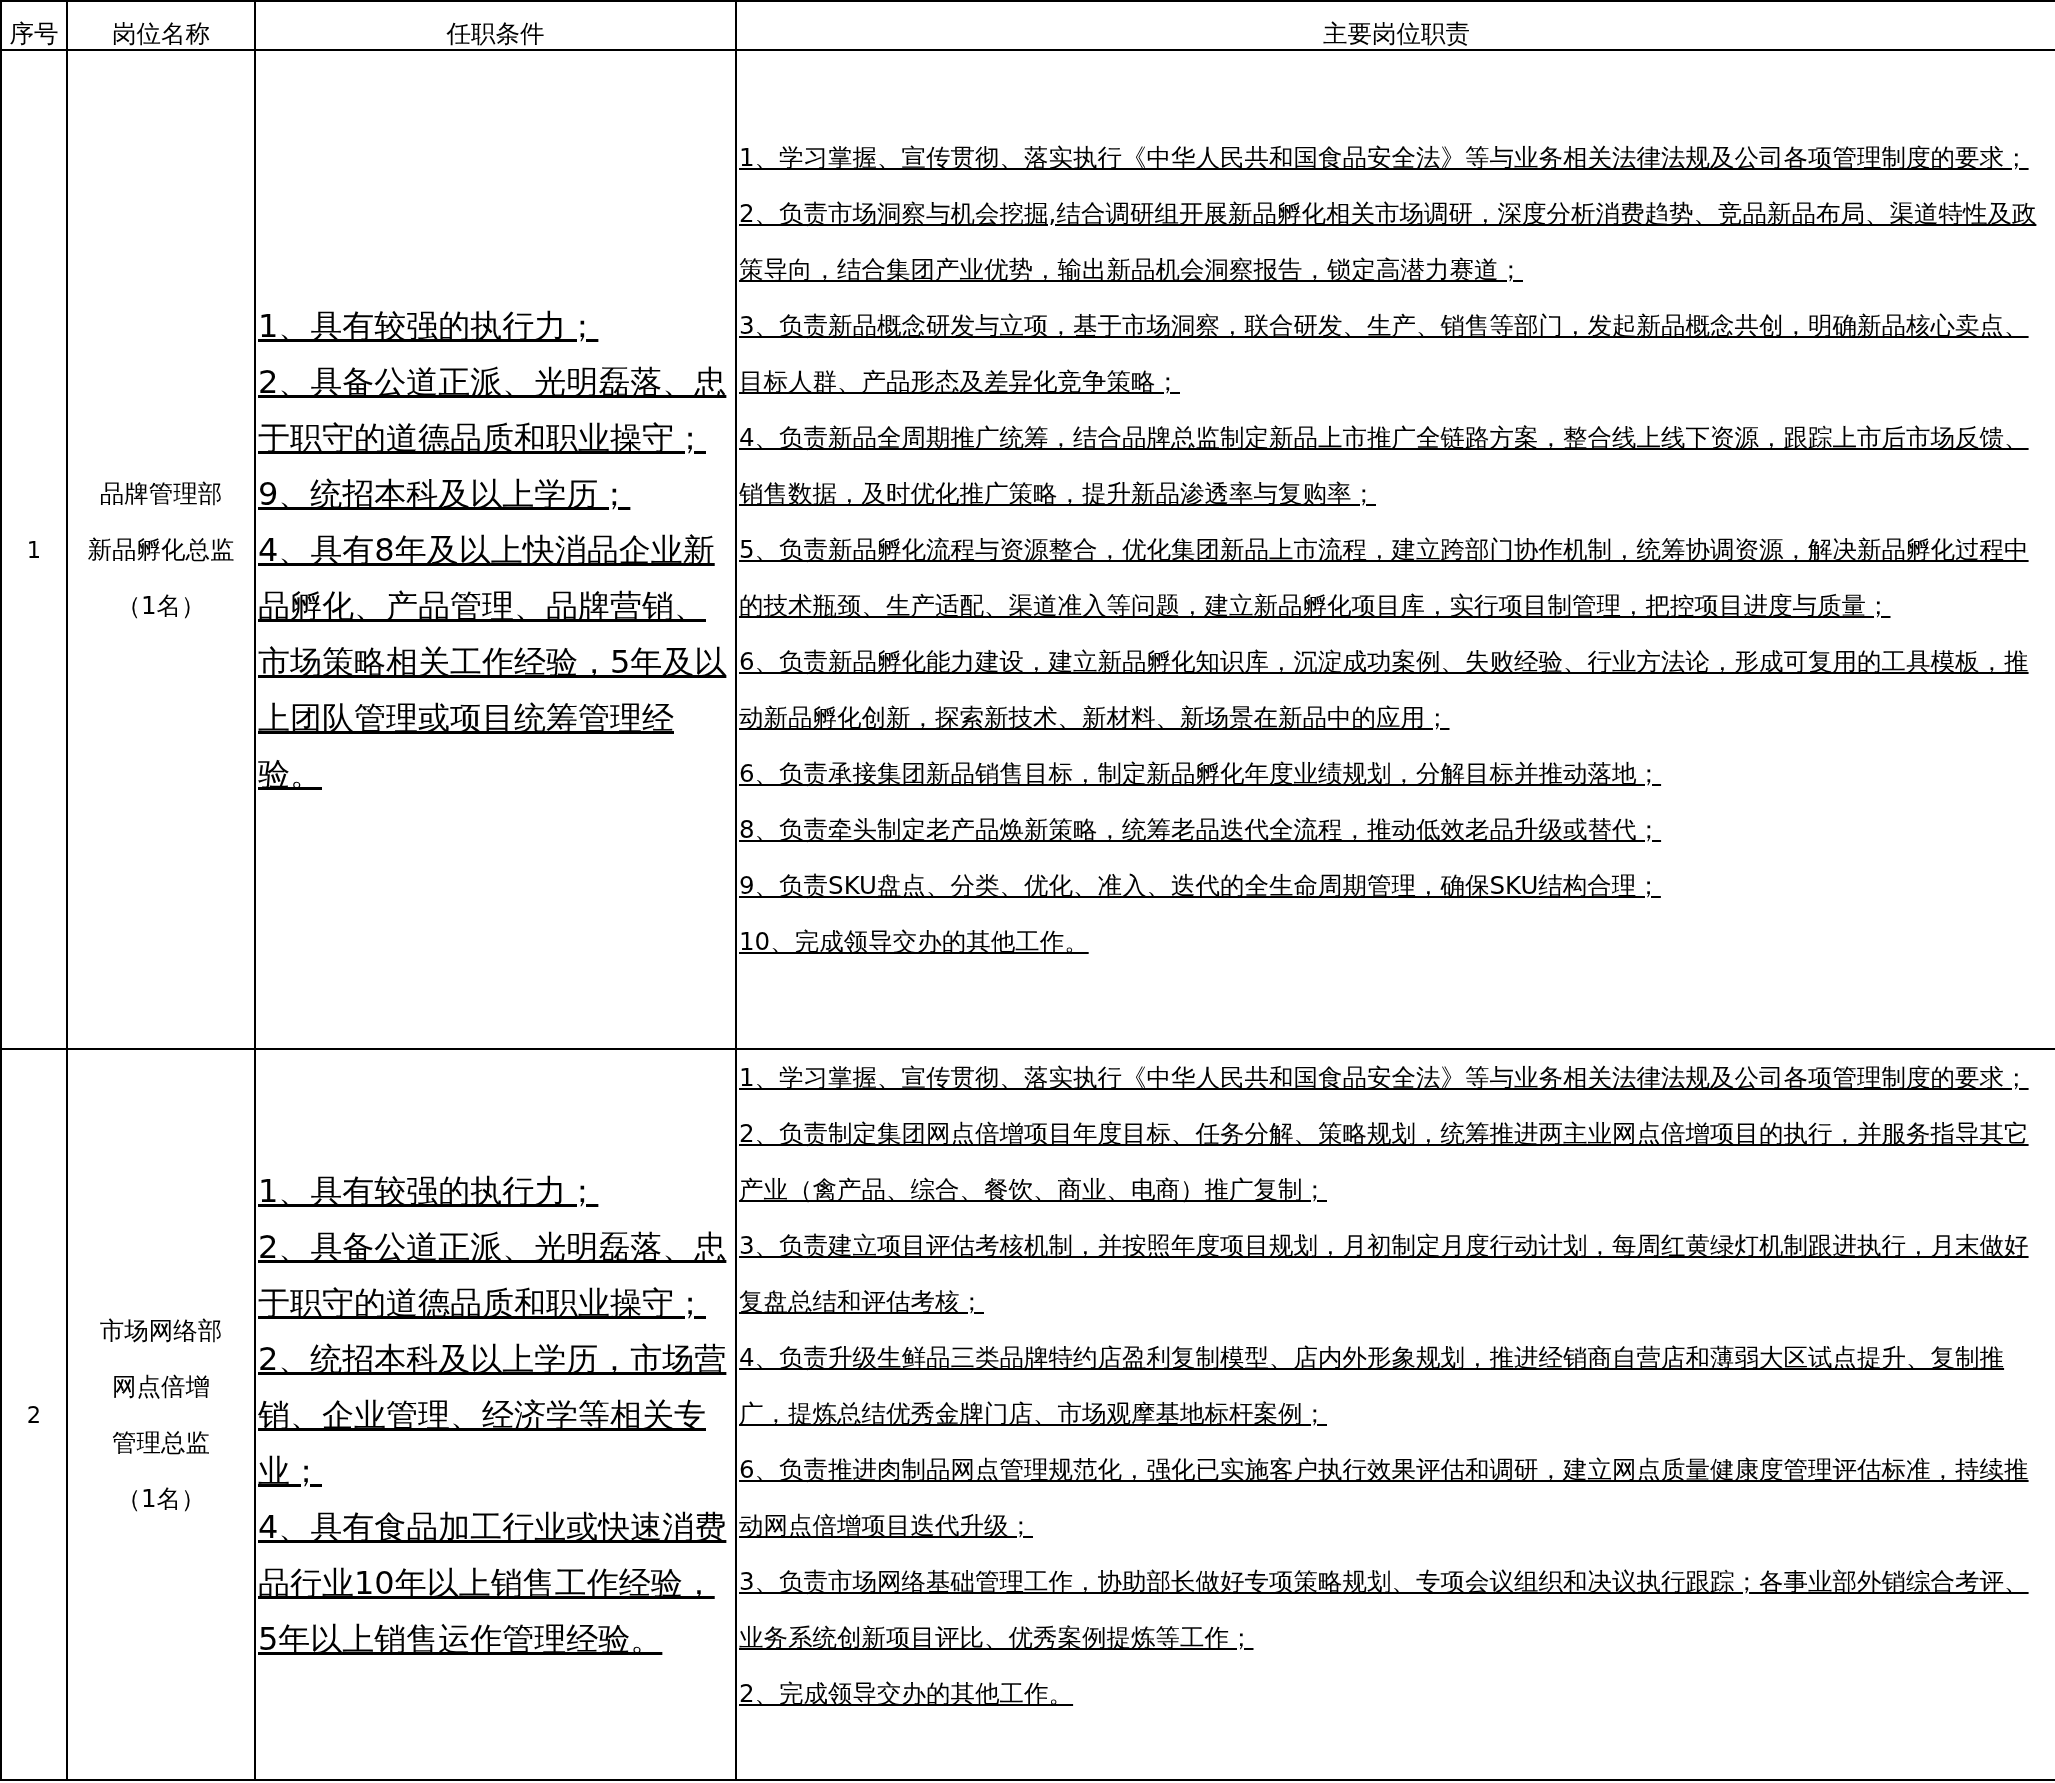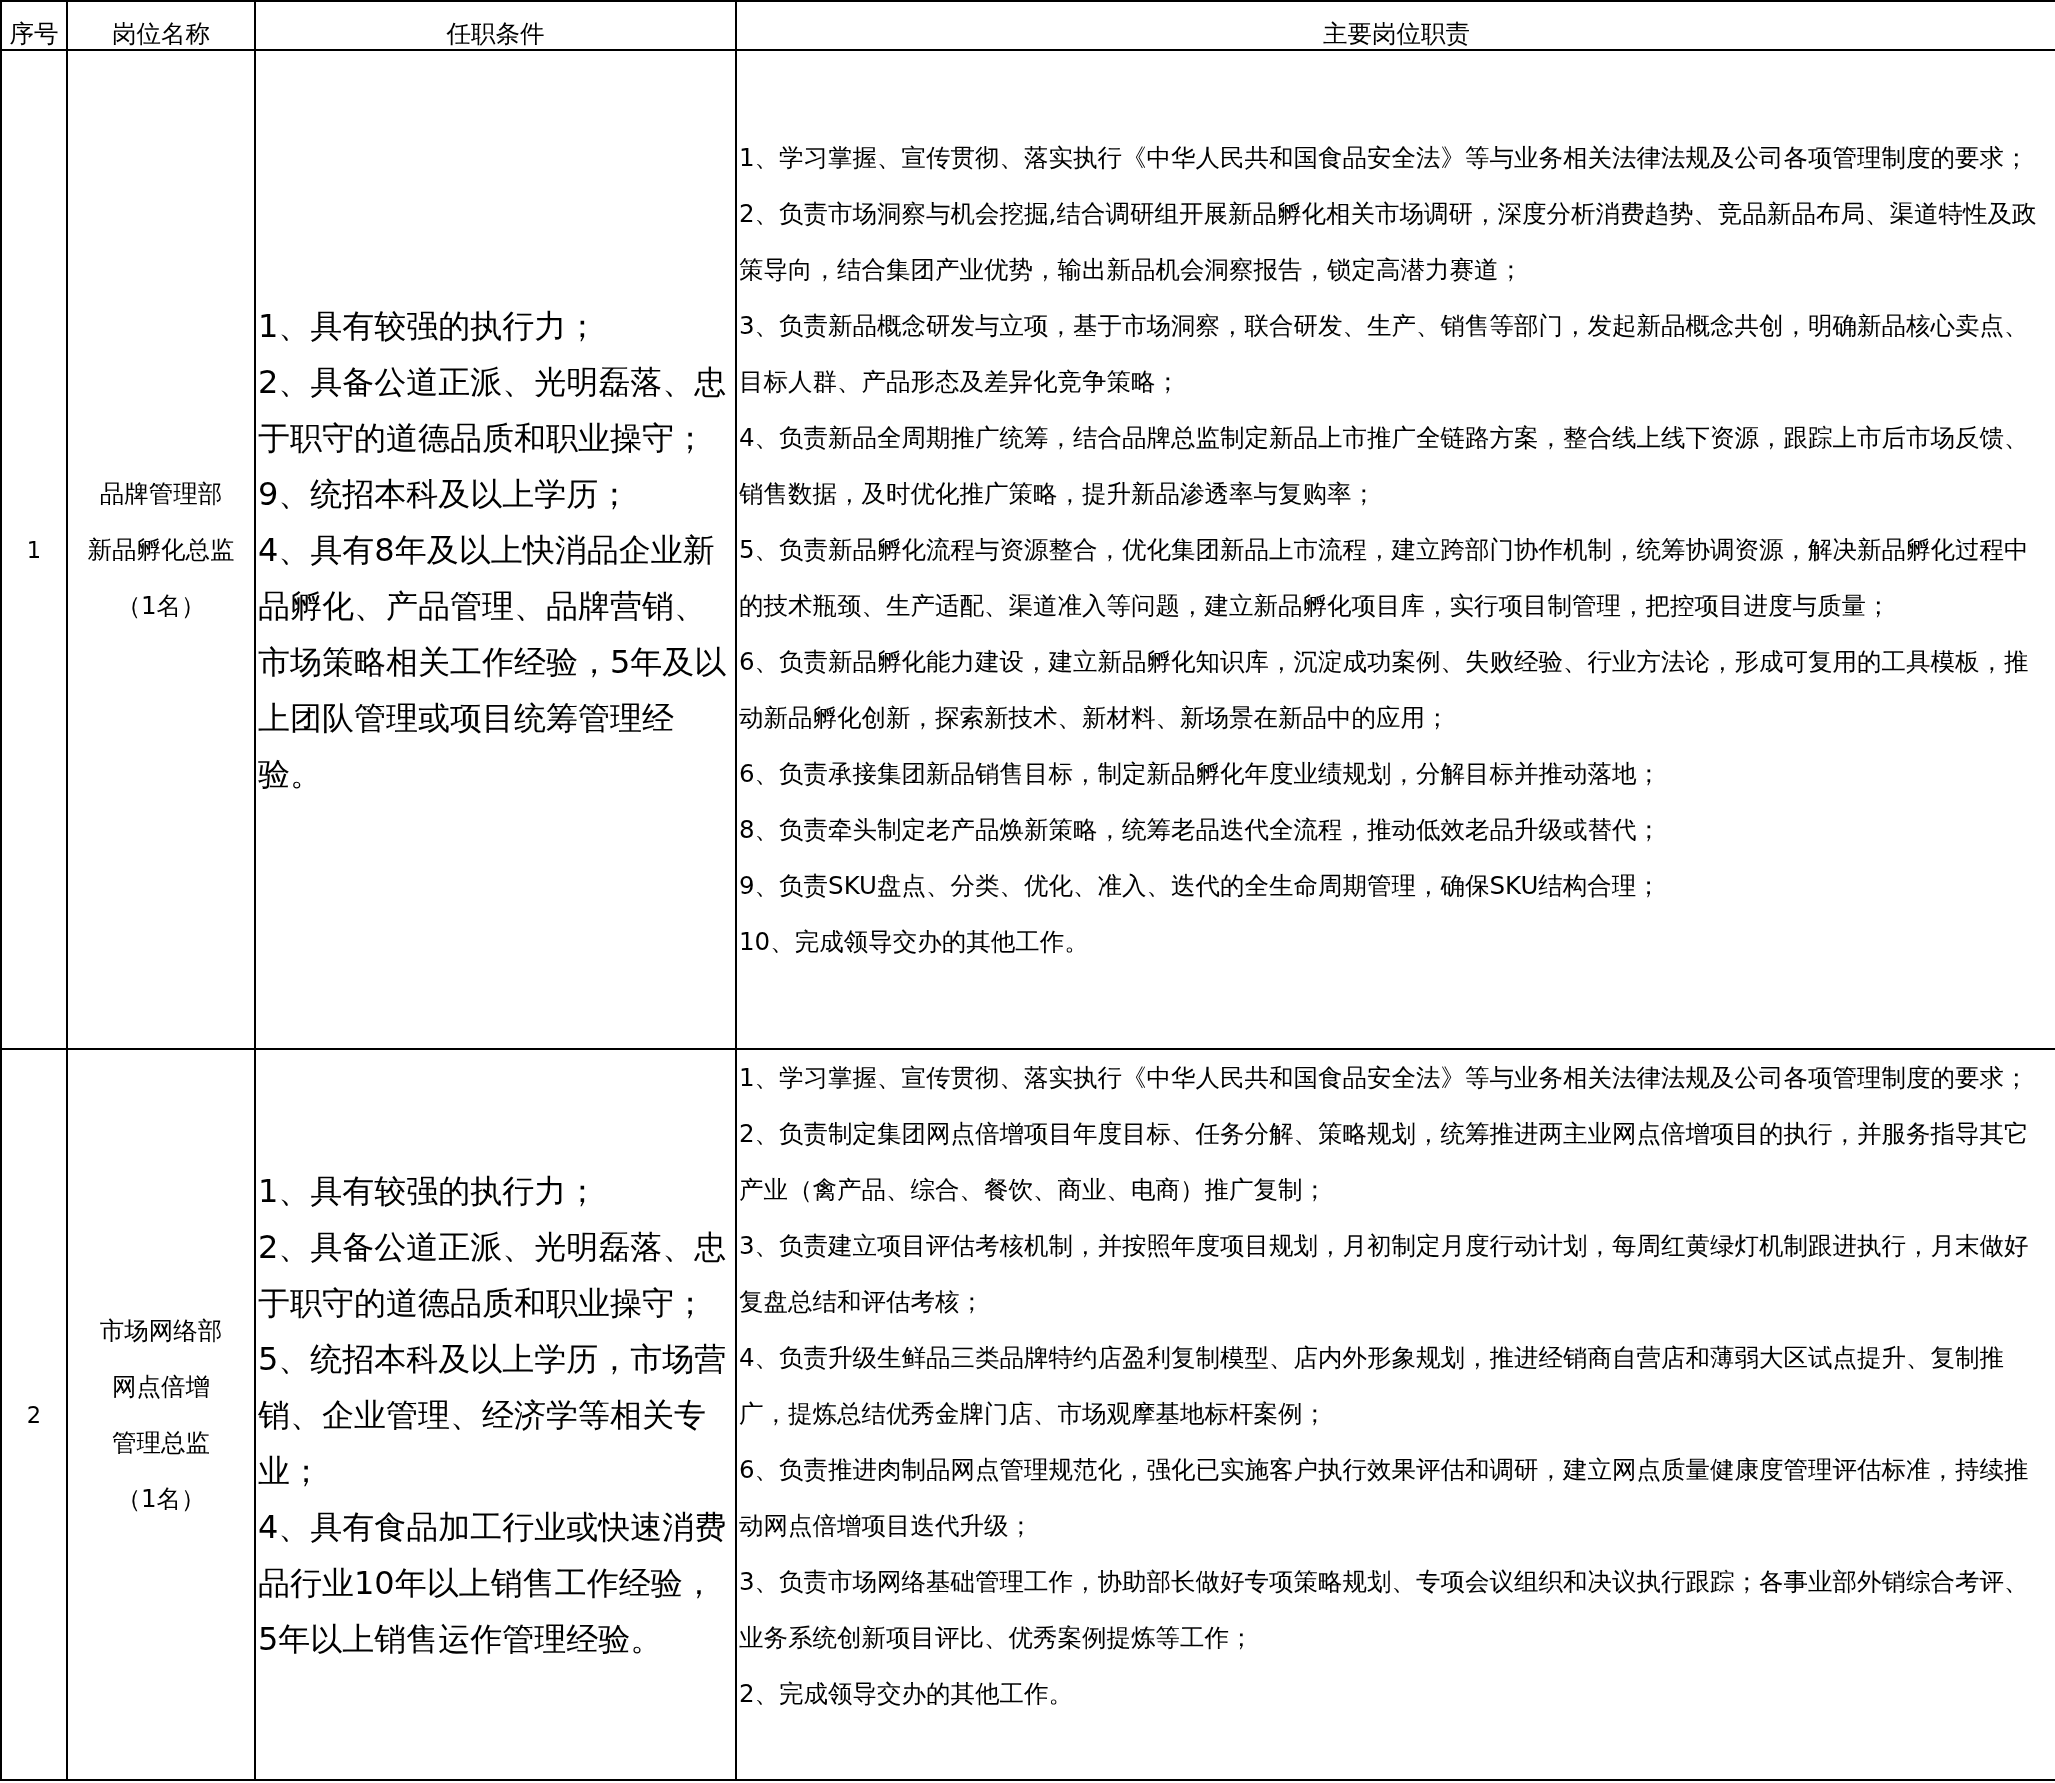--- a/index.html
+++ b/index.html
@@ -30,21 +30,21 @@
   .col-seq { width: 66px; }
   .col-name { width: 188px; }
   .col-req { width: 481px; }
   .col-duty { width: 1321px; }
   td.seq { text-align: center; font-size: 22.5px; }
   td.name { text-align: center; font-size: 24.5px; line-height: 56px; }
   td.name div { white-space: nowrap; text-align: center; }
   td.req { font-size: 32px; line-height: 56px; padding-left: 2px; }
   td.duty { font-size: 24.5px; line-height: 56px; padding-left: 2px; padding-right: 3.9px; text-align: left; }
   td.duty.r2 { vertical-align: top; padding-top: 0; line-height: 56px; }
-  .line { display: block; }
+  .line { display: block; text-decoration: underline; }
 </style>
 </head>
 <body>
 
 <table class="job-table">
   <colgroup>
     <col class="col-seq">
       <col class="col-name">
       <col class="col-req">
       <col class="col-duty">
@@ -88,21 +88,21 @@
     <td class="seq">2</td>
     <td class="name">
       <div>市场网络部</div>
       <div>网点倍增</div>
       <div>管理总监</div>
       <div>（1名）</div>
     </td>
     <td class="req">
       <span class="line">1、具有较强的执行力；</span>
       <span class="line">2、具备公道正派、光明磊落、忠于职守的道德品质和职业操守；</span>
-      <span class="line">5、统招本科及以上学历，市场营销、企业管理、经济学等相关专业；</span>
+      <span class="line">2、统招本科及以上学历，市场营销、企业管理、经济学等相关专业；</span>
       <span class="line">4、具有食品加工行业或快速消费品行业10年以上销售工作经验，5年以上销售运作管理经验。</span>
     </td>
     <td class="duty r2">
       <span class="line">1、学习掌握、宣传贯彻、落实执行《中华人民共和国食品安全法》等与业务相关法律法规及公司各项管理制度的要求；</span>
       <span class="line">2、负责制定集团网点倍增项目年度目标、任务分解、策略规划，统筹推进两主业网点倍增项目的执行，并服务指导其它产业（禽产品、综合、餐饮、商业、电商）推广复制；</span>
       <span class="line">3、负责建立项目评估考核机制，并按照年度项目规划，月初制定月度行动计划，每周红黄绿灯机制跟进执行，月末做好复盘总结和评估考核；</span>
       <span class="line">4、负责升级生鲜品三类品牌特约店盈利复制模型、店内外形象规划，推进经销商自营店和薄弱大区试点提升、复制推广，提炼总结优秀金牌门店、市场观摩基地标杆案例；</span>
       <span class="line">6、负责推进肉制品网点管理规范化，强化已实施客户执行效果评估和调研，建立网点质量健康度管理评估标准，持续推动网点倍增项目迭代升级；</span>
       <span class="line">3、负责市场网络基础管理工作，协助部长做好专项策略规划、专项会议组织和决议执行跟踪；各事业部外销综合考评、业务系统创新项目评比、优秀案例提炼等工作；</span>
       <span class="line">2、完成领导交办的其他工作。</span>

